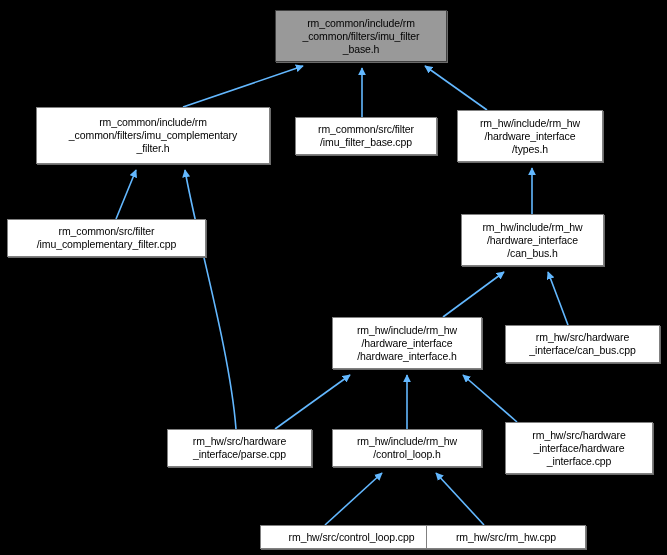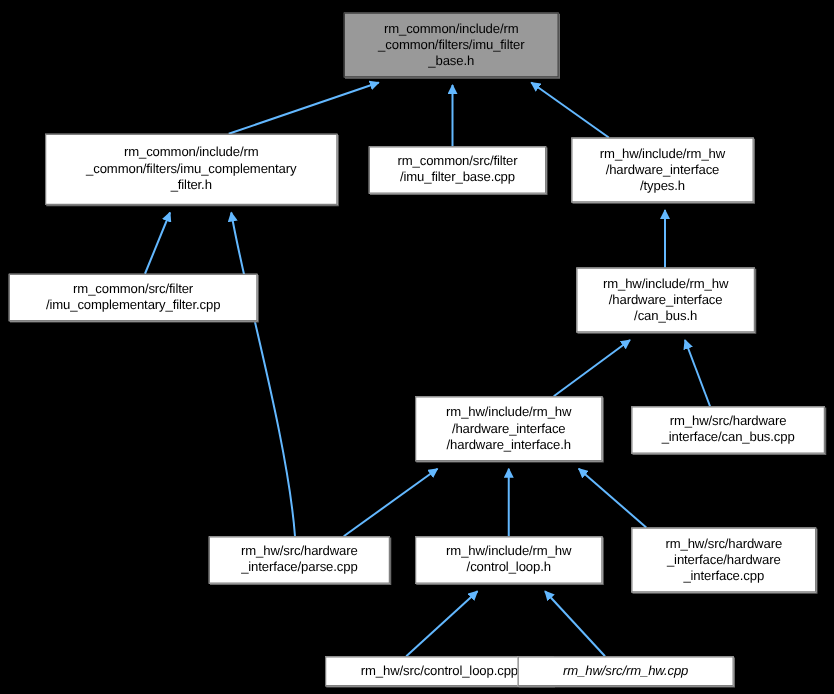--- a/index.html
+++ b/index.html
@@ -93,15 +93,15 @@
       <div class="node" style="left: 505px; top: 325px; width: 155px; height: 38px;">rm_hw/src/hardware
 _interface/can_bus.cpp</div>
       <div class="node" style="left: 167px; top: 429px; width: 145px; height: 38px;">rm_hw/src/hardware
 _interface/parse.cpp</div>
       <div class="node" style="left: 332px; top: 429px; width: 150px; height: 38px;">rm_hw/include/rm_hw
 /control_loop.h</div>
       <div class="node" style="left: 505px; top: 422px; width: 148px; height: 52px;">rm_hw/src/hardware
 _interface/hardware
 _interface.cpp</div>
       <div class="node" style="left: 221px; top: 525px; width: 183px; height: 24px; margin-left: 39px;">rm_hw/src/control_loop.cpp</div>
-      <div class="node" style="left: 414px; top: 525px; width: 173px; height: 24px; font-style: italic;">rm_hw/src/rm_hw.cpp</div>
+      <div class="node" style="left: 426px; top: 525px; width: 160px; height: 24px;">rm_hw/src/rm_hw.cpp</div>
     </div>
 </div>
 
 </body></html>

